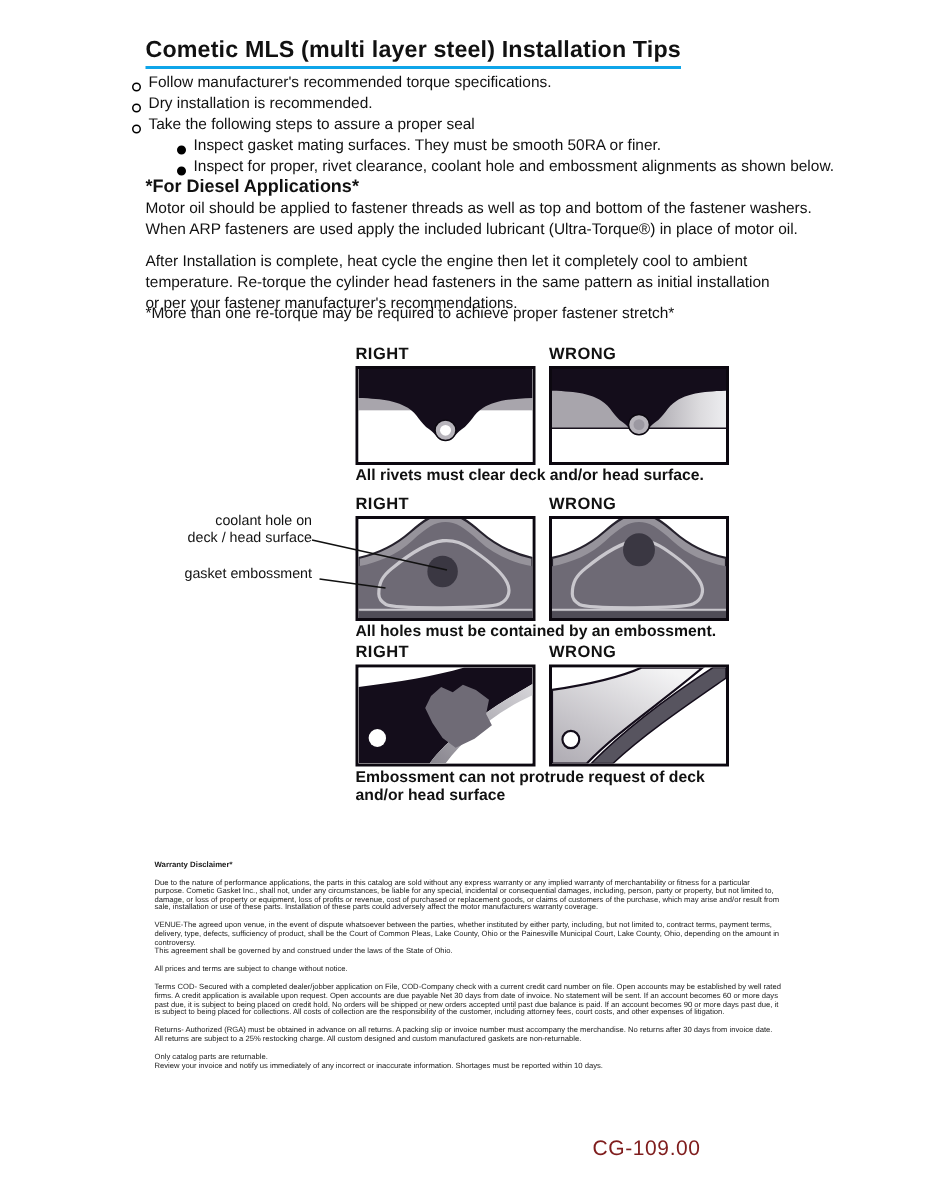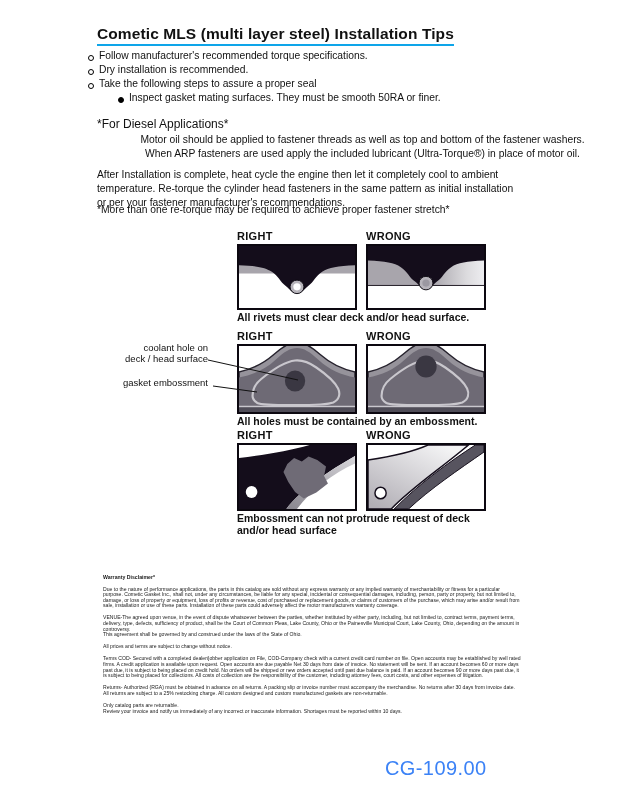--- a/index.html
+++ b/index.html
@@ -14,23 +14,23 @@
     border-bottom:2px solid #0ea5e9;padding-bottom:1px;letter-spacing:.1px;
   }
   
   .bullets{left:88px;top:47px;font-size:10.3px;}
   .bullet-row{display:flex;align-items:flex-end;height:14px;}
   .bullet-row.sub{margin-left:30px;}
   .marker{flex:0 0 auto;width:4px;height:4px;border-radius:50%;margin-right:5px;}
   .marker.open{border:1.2px solid #000;background:#fff;}
   .marker.filled{background:#000;border:1.2px solid #000;}
   
-  .diesel-heading{left:97px;top:117px;font-size:12px;font-weight:normal;}
+  .diesel-heading{left:97px;top:117px;font-size:12px;font-weight:bold;}
   .para{white-space:pre-line;font-size:10.3px;line-height:14px;width:505px;}
-  .p1{left:110px;top:133px;text-align:center;}
+  .p1{left:97px;top:133px;}
   .p2{left:97px;top:168px;}
   .note{left:97px;top:204px;font-size:10.3px;}
   
   .diag-group{position:absolute;left:237px;width:260px;}
   .label-row{display:flex;width:249px;height:14px;}
   .diag-label{width:120px;text-align:left;font-size:11px;font-weight:bold;letter-spacing:.3px;}
   .diag-label.wrong{margin-left:9px;}
   .box-row{display:flex;margin-top:0px;}
   .diag-box{width:120px;border:2px solid #0c0810;box-sizing:border-box;background:#fff;}
   .diag-box.wrongbox{margin-left:9px;}
@@ -41,21 +41,21 @@
   
   .anno-text{position:absolute;left:95px;width:113px;text-align:right;font-size:9.5px;line-height:11px;color:#111;}
   .anno1{top:342px;}
   .anno2{top:377px;}
   .anno-lines{position:absolute;left:110px;top:340px;width:250px;height:60px;pointer-events:none;}
   
   .legal{left:103px;top:575px;width:418px;font-size:5.1px;line-height:5.6px;color:#1a1a1a;}
   .legal-heading{font-weight:bold;margin:0 0 6px 0;font-size:5.2px;}
   .legal p{margin:0 0 6.5px 0;white-space:pre-line;}
   
-  .footer-code{left:385px;top:757px;font-size:20px;letter-spacing:.4px;color:#3b82f6;}
+  .footer-code{left:395px;top:757px;font-size:14px;letter-spacing:.4px;color:#7f1d1d;}
 </style>
 </head>
 <body>
 
 <div class="page">
 
   <div class="abs title">Cometic MLS (multi layer steel) Installation Tips</div>
 
   <div class="abs bullets">
     <div class="bullet-row">
@@ -66,20 +66,24 @@
       <span class="marker open"></span>
       <span>Dry installation is recommended.</span>
     </div>
     <div class="bullet-row">
       <span class="marker open"></span>
       <span>Take the following steps to assure a proper seal</span>
     </div>
     <div class="bullet-row sub">
       <span class="marker filled"></span>
       <span>Inspect gasket mating surfaces.  They must be smooth 50RA or finer.</span>
+    </div>
+    <div class="bullet-row sub">
+      <span class="marker filled"></span>
+      <span>Inspect for proper, rivet clearance, coolant hole and embossment alignments as shown below.</span>
     </div>
   </div>
 
   <div class="abs diesel-heading">*For Diesel Applications*</div>
   <div class="abs para p1">Motor oil should be applied to fastener threads as well as top and bottom of the fastener washers.
 When ARP fasteners are used apply the included lubricant (Ultra-Torque®) in place of motor oil.</div>
   <div class="abs para p2">After Installation is complete, heat cycle the engine then let it completely cool to ambient
 temperature. Re-torque the cylinder head fasteners in the same pattern as initial installation
 or per your fastener manufacturer's recommendations.</div>
   <div class="abs note">*More than one re-torque may be required to achieve proper fastener stretch*</div>

